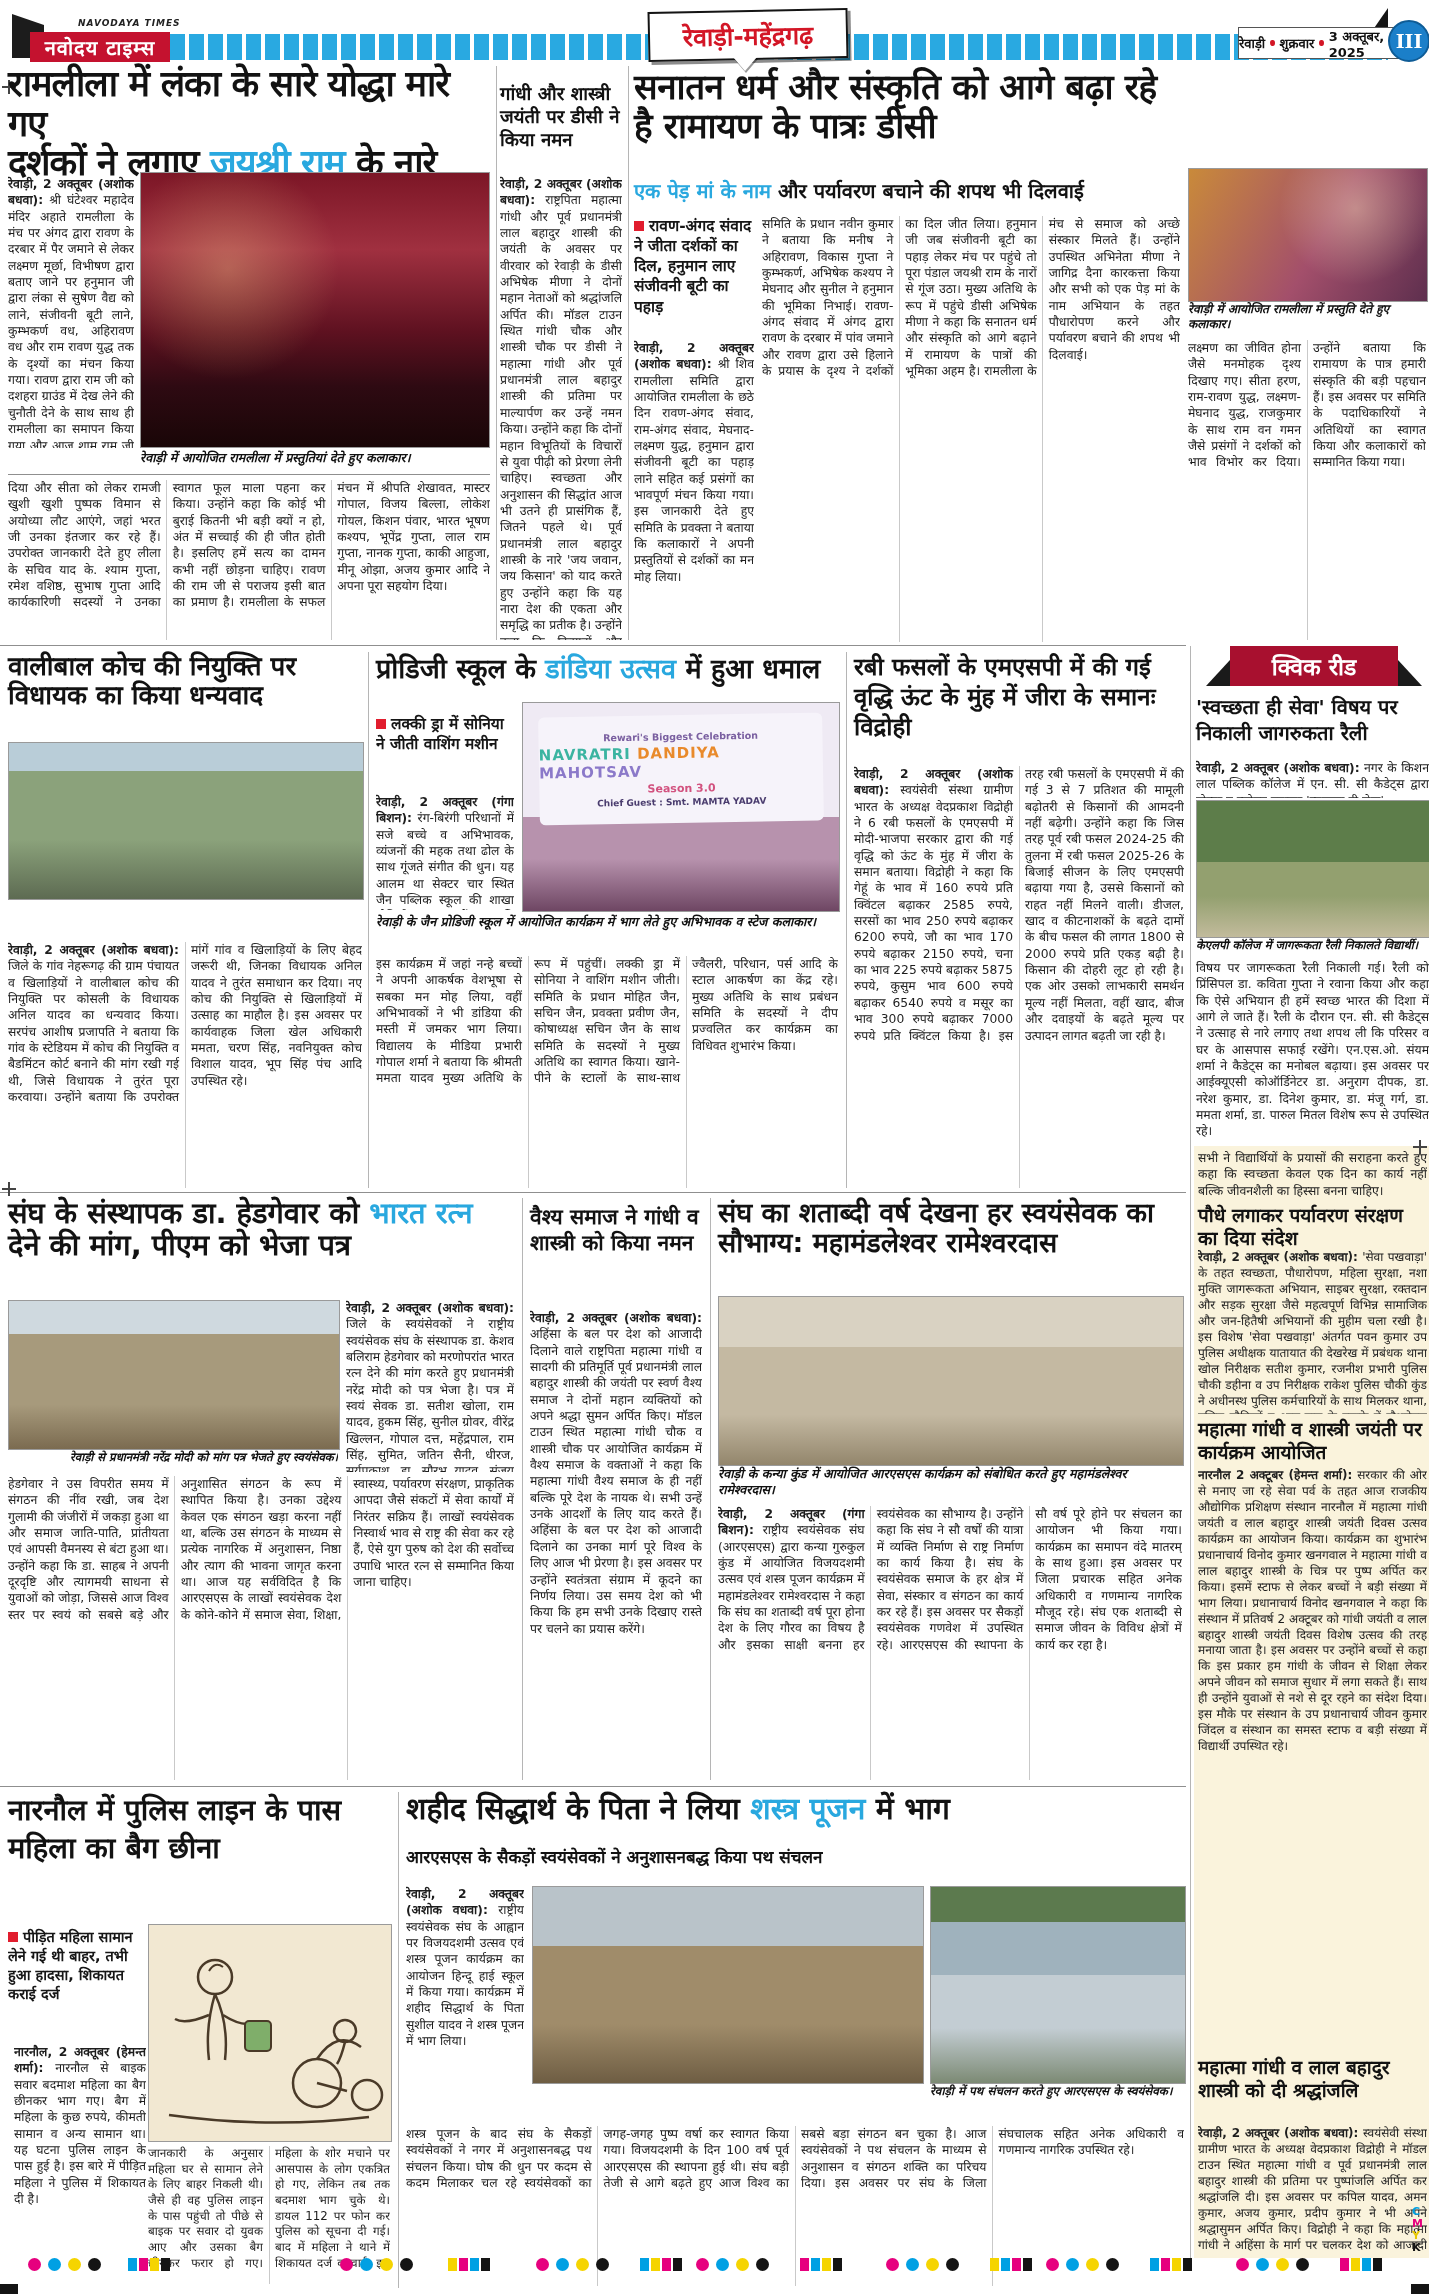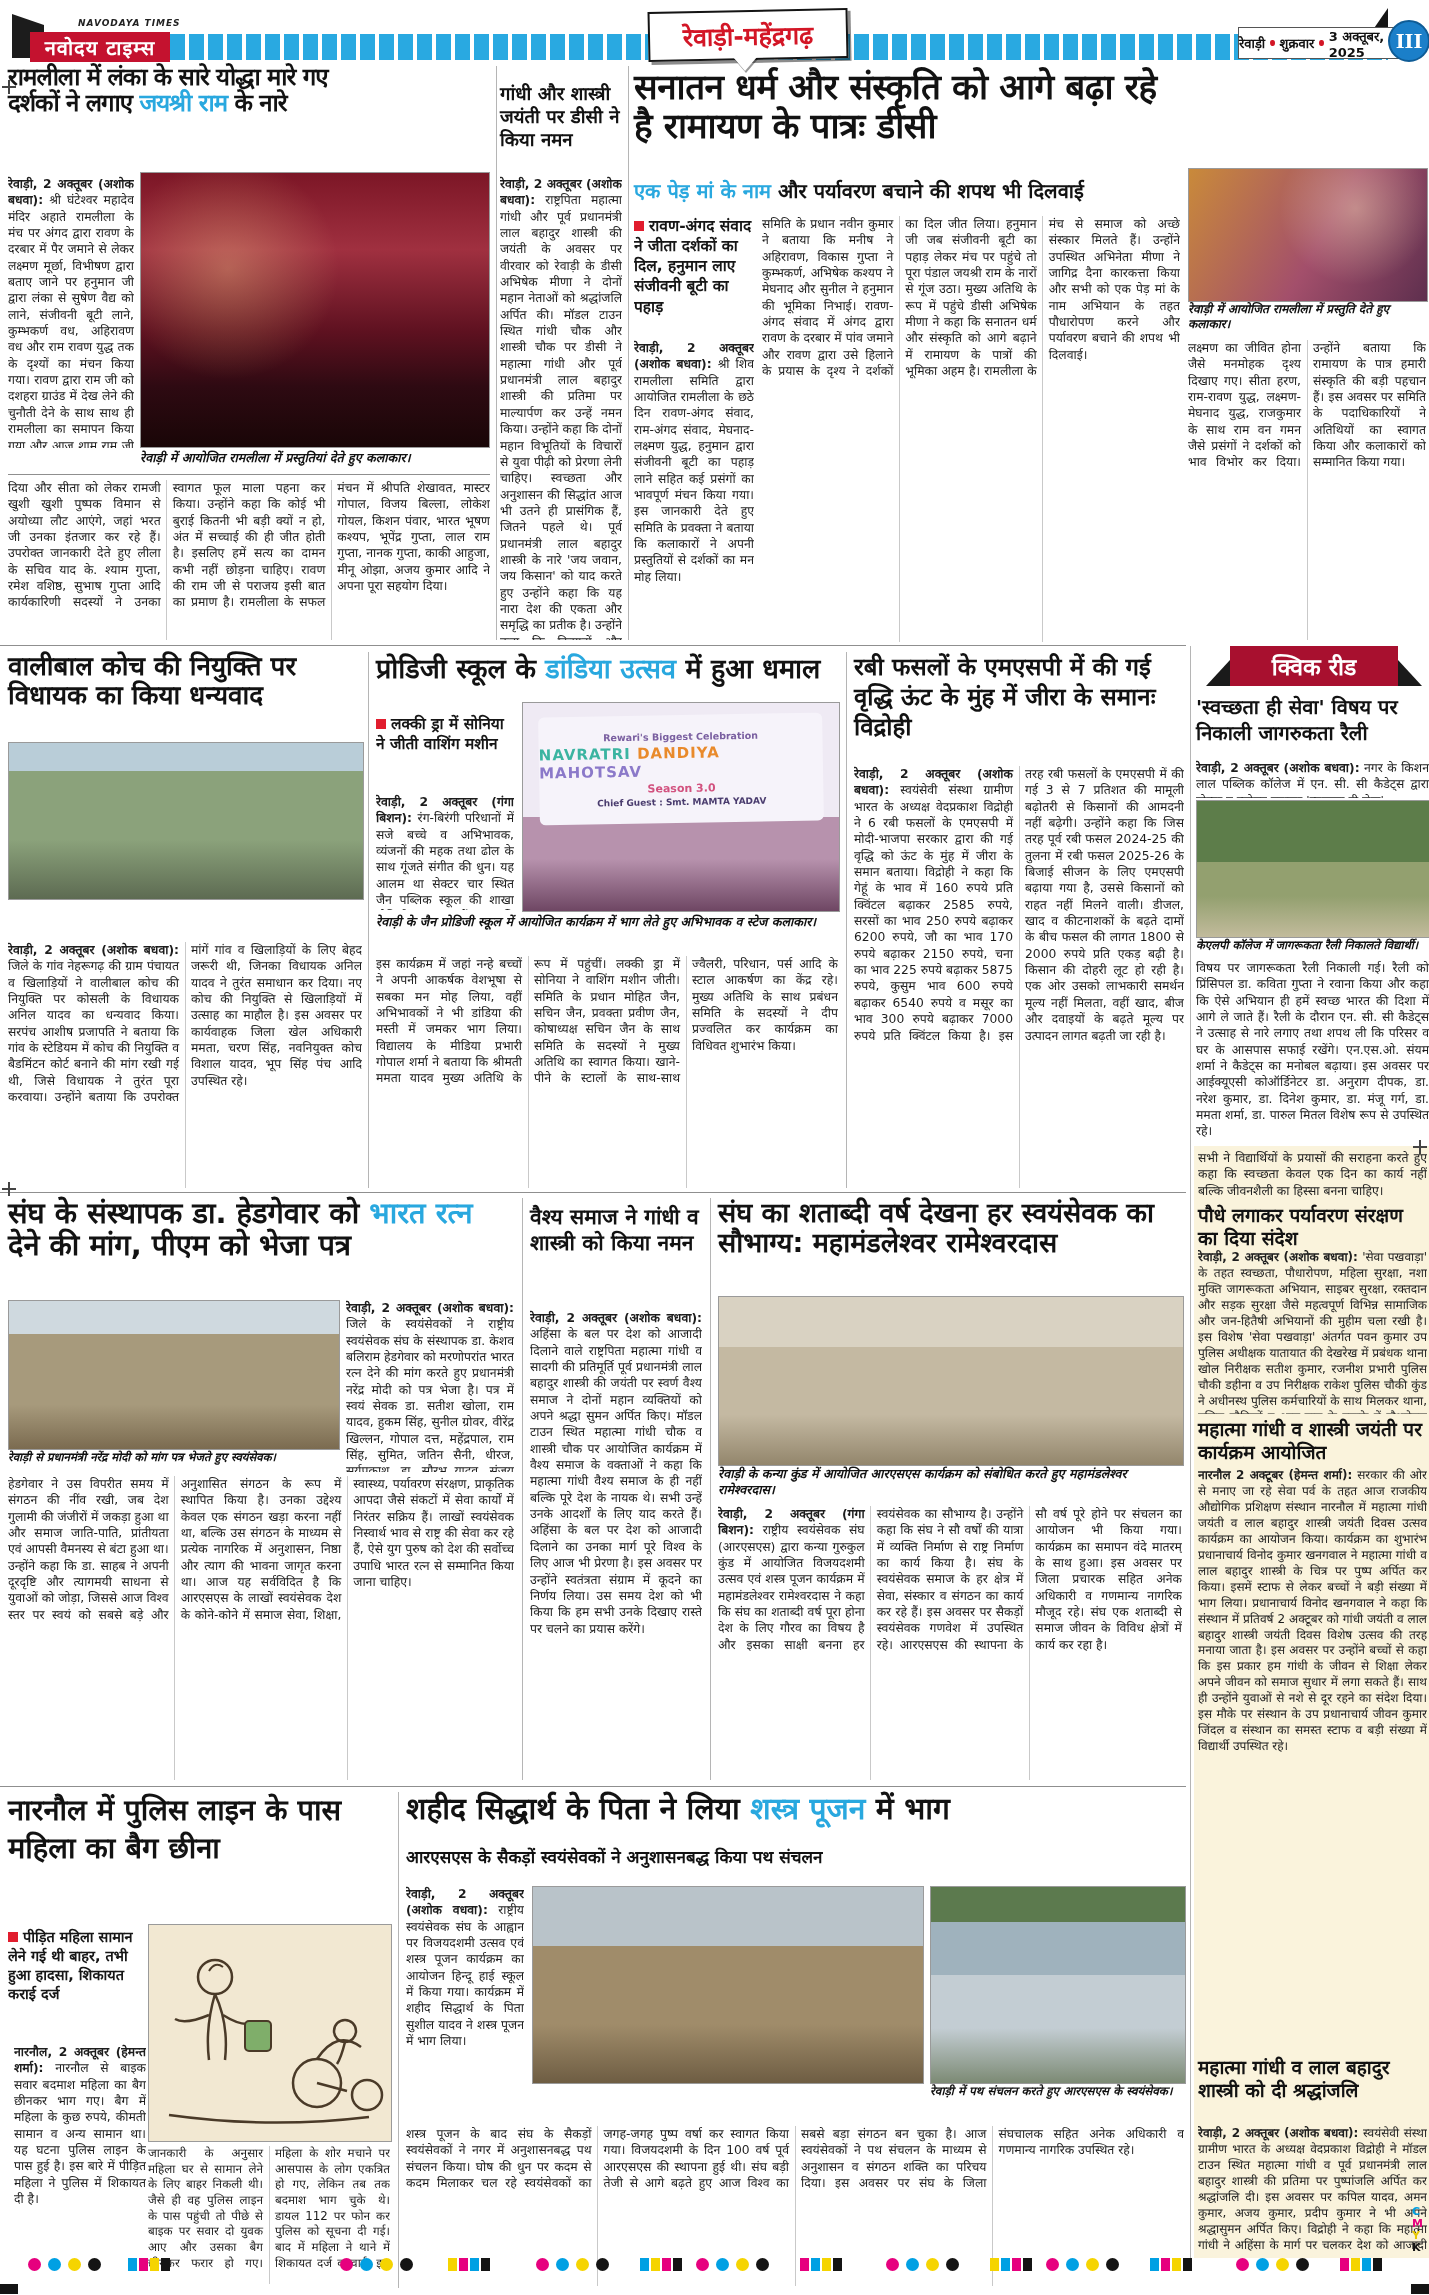--- a/index.html
+++ b/index.html
@@ -69,21 +69,21 @@
     <span>रेवाड़ी</span>
       <span class="rdot"></span>
       <span>शुक्रवार</span>
       <span class="rdot"></span>
       <span>3 अक्तूबर, 2025</span>
   </div>
   <div class="abs page-circle" style="left:1388px;top:20px;width:38px;height:38px;z-index:3;">III</div>
   <div class="abs plus" style="left:2px;top:80px;"></div>
   <div class="abs" style="left:1420px;top:36px;width:7px;height:7px;border:1.5px solid #333;border-radius:50%;"></div>
 
-  <div class="abs hl" style="left:8px;top:64px;width:486px;height:106px;font-size:24px;letter-spacing:-1px;">
+  <div class="abs hl" style="left:8px;top:64px;width:486px;height:106px;font-size:36px;letter-spacing:-1px;">
     <div>रामलीला में लंका के सारे योद्धा मारे गए</div>
     <div><span>दर्शकों ने लगाए </span><span class="accent">जयश्री राम</span><span> के नारे</span></div>
   </div>
   <div class="abs body" style="left:8px;top:176px;width:126px;height:272px;">
     <span class="byline">रेवाड़ी, 2 अक्तूबर (अशोक बधवा):</span> <span>श्री घंटेश्वर महादेव मंदिर अहाते रामलीला के मंच पर अंगद द्वारा रावण के दरबार में पैर जमाने से लेकर लक्ष्मण मूर्छा, विभीषण द्वारा बताए जाने पर हनुमान जी द्वारा लंका से सुषेण वैद्य को लाने, संजीवनी बूटी लाने, कुम्भकर्ण वध, अहिरावण वध और राम रावण युद्ध तक के दृश्यों का मंचन किया गया। रावण द्वारा राम जी को दशहरा ग्राउंड में देख लेने की चुनौती देने के साथ साथ ही रामलीला का समापन किया गया और आज शाम राम जी और रावण अपने दल बल के साथ जुलूस रूप में शहर के मुख्य बाजारों से होते हुए, युद्ध करते हुए, अपने अपने अस्त्र शस्त्रों का जौहर दिखाते हुए दशहरा मैदान में पहुंचे। वहां विभीषण के समझाने पर राम जी ने अग्नि बाण चला कर रावण का वध कर दिया। राम जी ने विभीषण को लंका का राजा बना दिया।</span>
   </div>
   <div class="abs photo" style="left:140px;top:172px;width:348px;height:274px;background:linear-gradient(180deg,#7c1626 0%,#a03040 28%,#5e1120 58%,#2e0a12 78%,#190607 100%),radial-gradient(circle at 25% 35%,rgba(238,196,106,.35),transparent 35%);background-blend-mode:screen;"></div>
   <div class="abs caption" style="left:140px;top:450px;width:348px;height:22px;">रेवाड़ी में आयोजित रामलीला में प्रस्तुतियां देते हुए कलाकार।</div>
   <div class="abs hrule" style="left:8px;top:474px;width:482px;"></div>
   <div class="abs body cols3" style="left:8px;top:480px;width:482px;height:160px;">दिया और सीता को लेकर रामजी खुशी खुशी पुष्पक विमान से अयोध्या लौट आएंगे, जहां भरत जी उनका इंतजार कर रहे हैं। उपरोक्त जानकारी देते हुए लीला के सचिव याद के. श्याम गुप्ता, रमेश वशिष्ठ, सुभाष गुप्ता आदि कार्यकारिणी सदस्यों ने उनका स्वागत फूल माला पहना कर किया। उन्होंने कहा कि कोई भी बुराई कितनी भी बड़ी क्यों न हो, अंत में सच्चाई की ही जीत होती है। इसलिए हमें सत्य का दामन कभी नहीं छोड़ना चाहिए। रावण की राम जी से पराजय इसी बात का प्रमाण है। रामलीला के सफल मंचन में श्रीपति शेखावत, मास्टर गोपाल, विजय बिल्ला, लोकेश गोयल, किशन पंवार, भारत भूषण कश्यप, भूपेंद्र गुप्ता, लाल राम गुप्ता, नानक गुप्ता, काकी आहुजा, मीनू ओझा, अजय कुमार आदि ने अपना पूरा सहयोग दिया।</div>
@@ -179,21 +179,21 @@
   </div>
 
   <div class="abs hrule" style="left:0px;top:1192px;width:1186px;"></div>
   <div class="abs plus" style="left:2px;top:1182px;"></div>
   <div class="abs plus" style="left:1413px;top:1140px;"></div>
 
   <div class="abs hl center" style="left:8px;top:1198px;width:506px;height:96px;font-size:29px;">
     <span>संघ के संस्थापक डा. हेडगेवार को </span><span class="accent">भारत रत्न</span><span> देने की मांग, पीएम को भेजा पत्र</span>
   </div>
   <div class="abs photo" style="left:8px;top:1300px;width:330px;height:148px;background:linear-gradient(180deg,#cfd9df 0 22%,#a79a7c 22% 70%,#7b6b50 100%);"></div>
-  <div class="abs caption" style="left:8px;top:1450px;width:330px;height:20px;font-size:11.5px;">रेवाड़ी से प्रधानमंत्री नरेंद्र मोदी को मांग पत्र भेजते हुए स्वयंसेवक।</div>
+  <div class="abs caption" style="left:8px;top:1450px;width:330px;height:20px;font-size:11.5px;text-align:right;">रेवाड़ी से प्रधानमंत्री नरेंद्र मोदी को मांग पत्र भेजते हुए स्वयंसेवक।</div>
   <div class="abs body" style="left:346px;top:1300px;width:168px;height:172px;">
     <span class="byline">रेवाड़ी, 2 अक्तूबर (अशोक बधवा):</span> <span>जिले के स्वयंसेवकों ने राष्ट्रीय स्वयंसेवक संघ के संस्थापक डा. केशव बलिराम हेडगेवार को मरणोपरांत भारत रत्न देने की मांग करते हुए प्रधानमंत्री नरेंद्र मोदी को पत्र भेजा है। पत्र में स्वयं सेवक डा. सतीश खोला, राम यादव, हुकम सिंह, सुनील ग्रोवर, वीरेंद्र खिल्लन, गोपाल दत्त, महेंद्रपाल, राम सिंह, सुमित, जतिन सैनी, धीरज, सूर्यप्रकाश, डा. सौरभ यादव, संजय कुमार, विजय गुप्ता, वीरेंद्र गुप्ता आदि ने लिखा है कि</span>
   </div>
   <div class="abs body cols3" style="left:8px;top:1476px;width:506px;height:304px;">हेडगेवार ने उस विपरीत समय में संगठन की नींव रखी, जब देश गुलामी की जंजीरों में जकड़ा हुआ था और समाज जाति-पाति, प्रांतीयता एवं आपसी वैमनस्य से बंटा हुआ था। उन्होंने कहा कि डा. साहब ने अपनी दूरदृष्टि और त्यागमयी साधना से युवाओं को जोड़ा, जिससे आज विश्व स्तर पर स्वयं को सबसे बड़े और अनुशासित संगठन के रूप में स्थापित किया है। उनका उद्देश्य केवल एक संगठन खड़ा करना नहीं था, बल्कि उस संगठन के माध्यम से प्रत्येक नागरिक में अनुशासन, निष्ठा और त्याग की भावना जागृत करना था। आज यह सर्वविदित है कि आरएसएस के लाखों स्वयंसेवक देश के कोने-कोने में समाज सेवा, शिक्षा, स्वास्थ्य, पर्यावरण संरक्षण, प्राकृतिक आपदा जैसे संकटों में सेवा कार्यों में निरंतर सक्रिय हैं। लाखों स्वयंसेवक निस्वार्थ भाव से राष्ट्र की सेवा कर रहे हैं, ऐसे युग पुरुष को देश की सर्वोच्च उपाधि भारत रत्न से सम्मानित किया जाना चाहिए।</div>
 
   <div class="abs vrule" style="left:522px;top:1198px;height:582px;"></div>
 
   <div class="abs hl center" style="left:530px;top:1204px;width:172px;height:100px;font-size:21px;line-height:1.25;">वैश्य समाज ने गांधी व शास्त्री को किया नमन</div>
   <div class="abs body" style="left:530px;top:1310px;width:172px;height:470px;">
     <span class="byline">रेवाड़ी, 2 अक्तूबर (अशोक बधवा):</span> <span>अहिंसा के बल पर देश को आजादी दिलाने वाले राष्ट्रपिता महात्मा गांधी व सादगी की प्रतिमूर्ति पूर्व प्रधानमंत्री लाल बहादुर शास्त्री की जयंती पर स्वर्ण वैश्य समाज ने दोनों महान व्यक्तियों को अपने श्रद्धा सुमन अर्पित किए। मॉडल टाउन स्थित महात्मा गांधी चौक व शास्त्री चौक पर आयोजित कार्यक्रम में वैश्य समाज के वक्ताओं ने कहा कि महात्मा गांधी वैश्य समाज के ही नहीं बल्कि पूरे देश के नायक थे। सभी उन्हें उनके आदर्शों के लिए याद करते हैं। अहिंसा के बल पर देश को आजादी दिलाने का उनका मार्ग पूरे विश्व के लिए आज भी प्रेरणा है। इस अवसर पर उन्होंने स्वतंत्रता संग्राम में कूदने का निर्णय लिया। उस समय देश को भी किया कि हम सभी उनके दिखाए रास्ते पर चलने का प्रयास करेंगे।</span>

